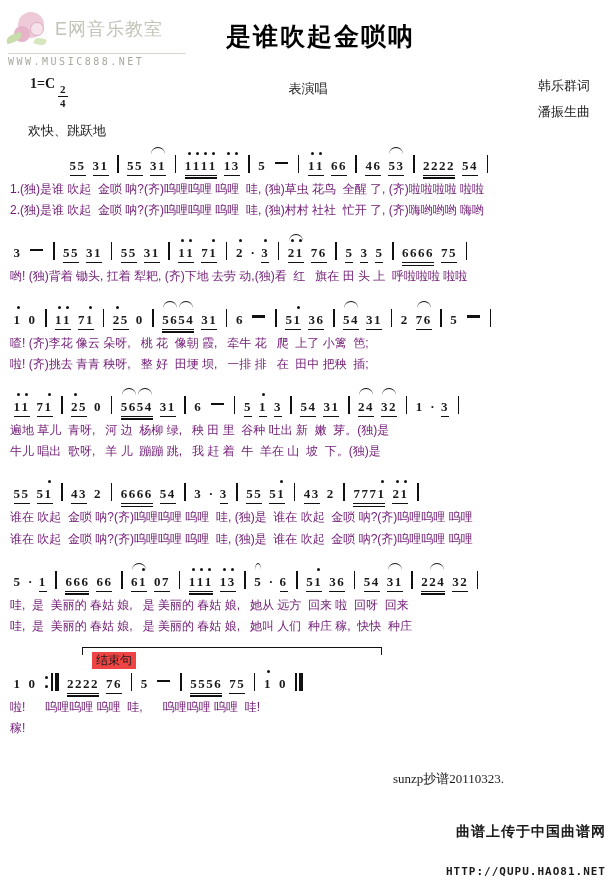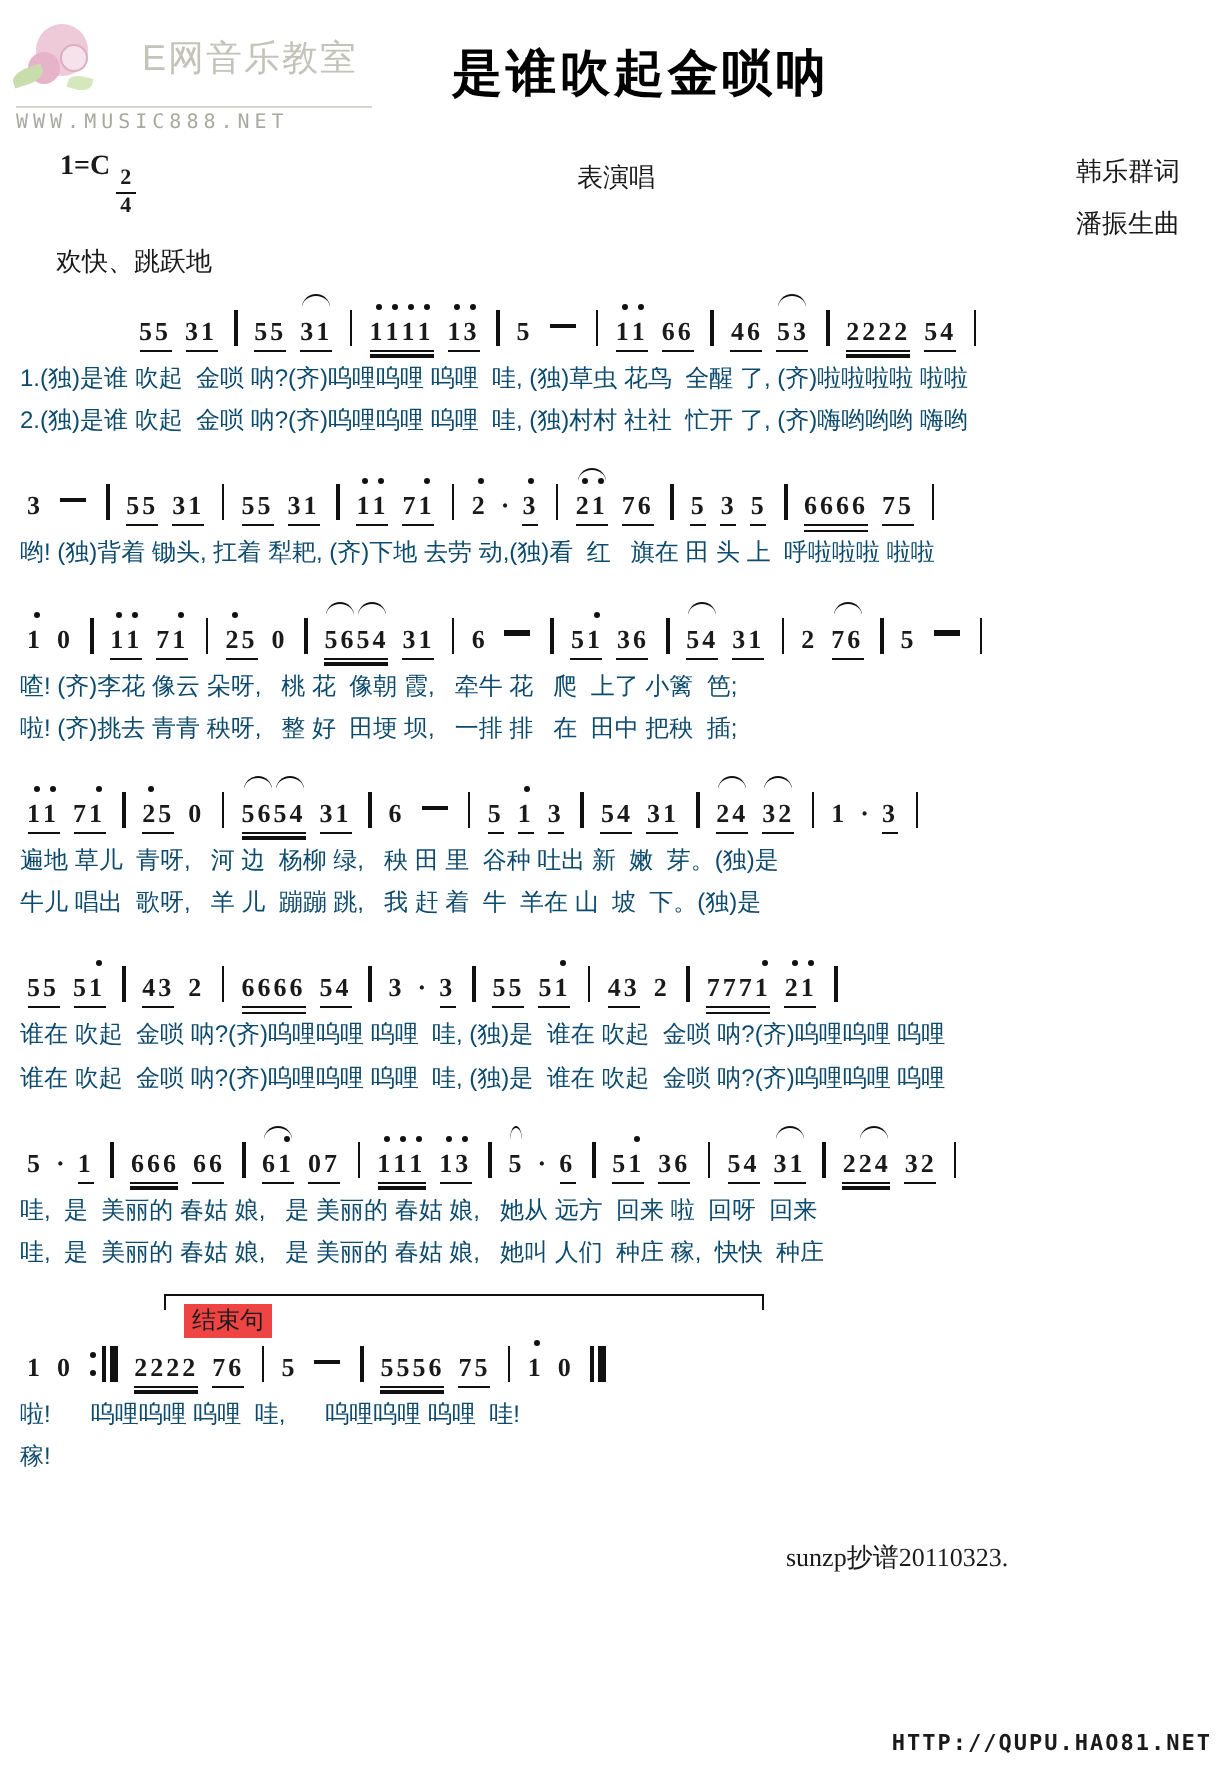--- a/index.html
+++ b/index.html
@@ -1,21 +1,21 @@
 <!DOCTYPE html>
 <html><head>
 <meta charset="utf-8">
 <style>
   html,body{margin:0;padding:0;background:#fff;}
   .page{position:relative;width:616px;height:884px;background:#ffffff;overflow:hidden;
         font-family:"Liberation Sans",sans-serif;color:#1a1a1a;}
 
   
   .wm{position:absolute;top:8px;left:8px;width:178px;}
-  .wm-top{display:flex;align-items:center;gap:21px;}
+  .wm-top{display:flex;align-items:center;gap:5px;}
   .flower{position:relative;width:42px;height:42px;flex:0 0 42px;}
   .flower .petal{position:absolute;border-radius:50%;}
   .p1{width:26px;height:26px;left:10px;top:4px;background:#eec9d8;}
   .p2{width:16px;height:16px;left:6px;top:18px;background:#e6b3c8;}
   .p3{width:12px;height:12px;left:22px;top:14px;background:#f6e2ea;border:1px solid #dcaec2;}
   .leaf{position:absolute;background:#c9dcab;border-radius:60% 0 60% 0;}
   .l1{width:16px;height:8px;left:-2px;top:26px;transform:rotate(-18deg);}
   .l2{width:12px;height:7px;left:26px;top:30px;transform:rotate(15deg);background:#d6e6bd;}
   .wm-name{font-size:18px;letter-spacing:1px;color:#c3c3ba;white-space:nowrap;}
   .wm-line{border-top:1px solid #d6d6cd;margin:3px 0 2px 0;}
@@ -33,21 +33,21 @@
   .perf{position:absolute;top:80px;left:0;right:0;text-align:center;font-size:13px;}
   .credits{position:absolute;top:73px;right:26px;font-size:13px;line-height:2.0;text-align:left;}
   .tempo{position:absolute;top:122px;left:28px;font-size:13px;}
 
   
   .score{position:absolute;top:142px;left:10px;right:4px;}
   .sys{margin-bottom:11px;}
   .notation{font-family:"Liberation Serif",serif;font-weight:700;font-size:13px;
             padding-top:13px;white-space:nowrap;}
   .sys0 .notation{padding-left:56px;}
-  .lyric{font-size:12px;white-space:pre;margin-top:5px;line-height:1.35;color:#0c4a6e;}
+  .lyric{font-size:12px;white-space:pre;margin-top:5px;line-height:1.35;color:#701a75;}
 
   .grp{position:relative;display:inline-block;margin:0 3.5px;letter-spacing:1.5px;}
   .nt{position:relative;display:inline-block;}
   .hd{position:absolute;top:-6px;left:40%;width:3px;height:3px;background:#111;border-radius:50%;}
   .u1,.u2{border-bottom:1.6px solid #111;padding-bottom:1px;}
   .u2::after{content:"";position:absolute;left:0;right:0;bottom:-4px;height:1.6px;background:#111;}
   .tie{position:absolute;top:-11px;left:1px;right:1px;height:6px;
        border-top:1.6px solid #111;border-radius:100% 100% 0 0 / 200% 200% 0 0;}
   .sub{position:relative;display:inline-block;}
   .bar{display:inline-block;width:1.6px;height:18px;background:#111;margin:0 5px;vertical-align:-3px;}
@@ -151,16 +151,17 @@
       </div>
       <div class="notation"><span class="grp"><span class="nt">1</span></span><span class="grp"><span class="nt">0</span></span><span class="rpt"></span><span class="bar" style="margin: 0px 1px 0px 2px;"></span><span class="bar thick"></span><span class="grp u2"><span class="nt">2</span><span class="nt">2</span><span class="nt">2</span><span class="nt">2</span></span><span class="grp u1"><span class="nt">7</span><span class="nt">6</span></span><span class="bar"></span><span class="grp"><span class="nt">5</span></span><span class="dash"></span><span class="bar"></span><span class="grp u2"><span class="nt">5</span><span class="nt">5</span><span class="nt">5</span><span class="nt">6</span></span><span class="grp u1"><span class="nt">7</span><span class="nt">5</span></span><span class="bar"></span><span class="grp"><span class="nt">1<span class="hd"></span></span></span><span class="grp"><span class="nt">0</span></span><span class="bar" style="margin: 0px 1px 0px 5px;"></span><span class="bar thick"></span></div>
       <div class="lyric">啦!      呜哩呜哩 呜哩  哇,      呜哩呜哩 呜哩  哇!</div>
       <div class="lyric">稼!</div>
     </div>
 
   </div>
 
   <div class="transcriber">sunzp抄谱20110323.</div>
   <div class="footer">
+    <div class="footer-site">曲谱上传于中国曲谱网</div>
     <div class="footer-url">HTTP://QUPU.HAO81.NET</div>
   </div>
 
 </div>
 
 </body></html>

